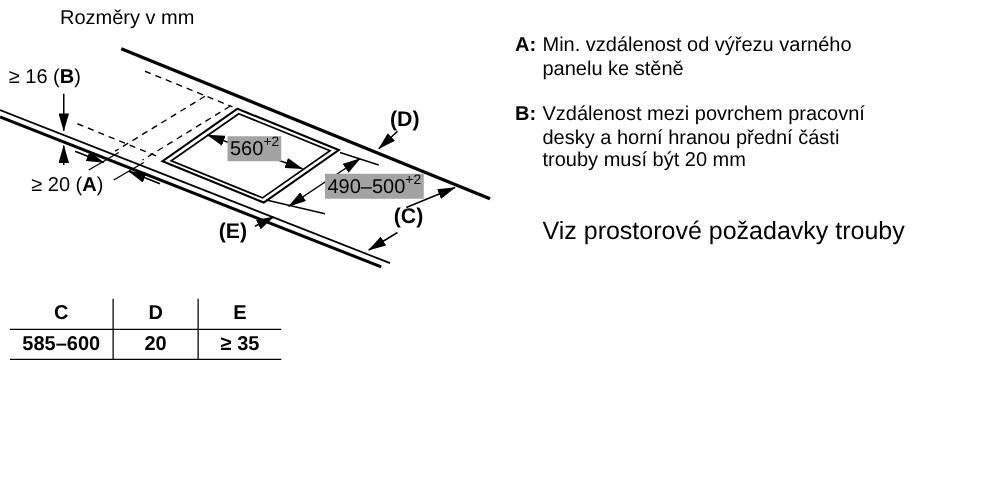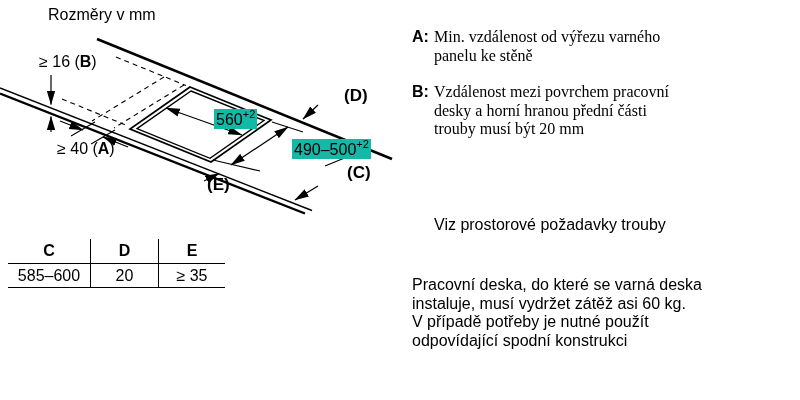--- a/index.html
+++ b/index.html
@@ -1,38 +1,38 @@
 <!DOCTYPE html>
 <html><head>
 <meta charset="utf-8">
 <style>
   html,body{margin:0;padding:0;background:#fff;}
   .page{position:relative;width:800px;height:400px;background:#ffffff;overflow:hidden;
         font-family:"Liberation Sans",sans-serif;color:#000;}
   .heading{position:absolute;left:8px;top:6px;font-size:16px;margin-left:40px;}
   svg.diagram{position:absolute;left:0;top:0;z-index:1;}
-  .ovl{position:absolute;z-index:2;font-size:16px;white-space:nowrap;margin-left:32px;}
+  .ovl{position:absolute;z-index:2;font-size:16px;white-space:nowrap;}
   .ovl b{font-weight:bold;}
-  .dimval{background:#14b8a6;padding:0 2px;}
+  .dimval{background:#a3a3a3;padding:0 2px;}
   .dimval sup{font-size:11px;position:relative;top:-1px;}
   .cde{font-size:17px;font-weight:bold;}
   table.dims{position:absolute;left:8px;top:239px;z-index:2;border-collapse:collapse;}
-  table.dims th,table.dims td{font-size:16px;text-align:center;padding:0;font-weight:normal;}
+  table.dims th,table.dims td{font-size:16px;text-align:center;padding:0;font-weight:bold;}
   table.dims th{font-weight:bold;height:24px;border-bottom:1.6px solid #000;}
   table.dims td{height:23px;}
   table.dims .c1{width:82px;}
   table.dims .c2{width:67px;}
   table.dims .c3{width:66px;}
   table.dims th:nth-child(1),table.dims td:nth-child(1),
   table.dims th:nth-child(2),table.dims td:nth-child(2){border-right:1.6px solid #000;}
   table.dims tr.r1 td{border-bottom:1.6px solid #000;}
   .note-entry{position:absolute;left:412px;z-index:2;font-size:16px;line-height:18.5px;}
   .note-entry .lbl{display:inline-block;width:22px;font-weight:bold;vertical-align:top;}
-  .note-entry .txt{display:inline-block;white-space:pre-line;vertical-align:top;font-family:Liberation Serif, serif;}
-  .note-plain{position:absolute;z-index:2;font-size:16px;line-height:18.5px;white-space:pre-line;margin-top:40px;}
+  .note-entry .txt{display:inline-block;white-space:pre-line;vertical-align:top;}
+  .note-plain{position:absolute;z-index:2;font-size:20px;line-height:18.5px;white-space:pre-line;}
 </style>
 </head>
 <body>
 
 <div class="page">
 
   <div class="heading">Rozměry v mm</div>
 
   <svg class="diagram" width="400" height="235" viewBox="0 0 400 235">
     <defs>
@@ -69,21 +69,21 @@
     <line x1="288" y1="127" x2="231" y2="165" stroke="#000" stroke-width="1.2" marker-start="url(#ah)" marker-end="url(#ah)"></line>
 
     <line x1="318" y1="105" x2="303" y2="119" stroke="#000" stroke-width="1.2" marker-end="url(#ah)"></line>
     <line x1="204" y1="181" x2="219" y2="173.5" stroke="#000" stroke-width="1.2" marker-end="url(#ah)"></line>
     <line x1="325" y1="166" x2="364" y2="150" stroke="#000" stroke-width="1.2" marker-end="url(#ah)"></line>
     <line x1="318" y1="186" x2="295" y2="200" stroke="#000" stroke-width="1.2" marker-end="url(#ah)"></line>
   </svg>
 
   <div class="ovl" style="left:7px;top:53px"><span>≥ 16 (</span><b>B</b><span>)</span></div>
 
-  <div class="ovl" style="left:25px;top:140px"><span>≥ 40 (</span><b>A</b><span>)</span></div>
+  <div class="ovl" style="left:25px;top:140px"><span>≥ 20 (</span><b>A</b><span>)</span></div>
 
   <div class="ovl dimval" style="left:182px;top:109px"><span>560</span><sup>+2</sup></div>
 
   <div class="ovl dimval" style="left:260px;top:139px"><span>490–500</span><sup>+2</sup></div>
 
   <div class="ovl cde" style="left:312px;top:86px">(D)</div>
   <div class="ovl cde" style="left:315px;top:163px">(C)</div>
   <div class="ovl cde" style="left:175px;top:175px">(E)</div>
 
   <table class="dims">
@@ -109,18 +109,14 @@
   </div>
 
   <div class="note-entry" style="top:83px">
     <span class="lbl">B:</span><span class="txt">Vzdálenost mezi povrchem pracovní
 desky a horní hranou přední části
 trouby musí být 20 mm</span>
   </div>
 
   <div class="note-plain" style="left:434px;top:176px">Viz prostorové požadavky trouby</div>
 
-  <div class="note-plain" style="left:412px;top:236px">Pracovní deska, do které se varná deska
-instaluje, musí vydržet zátěž asi 60 kg.
-V případě potřeby je nutné použít
-odpovídající spodní konstrukci</div>
 
 </div>
 
 </body></html>

